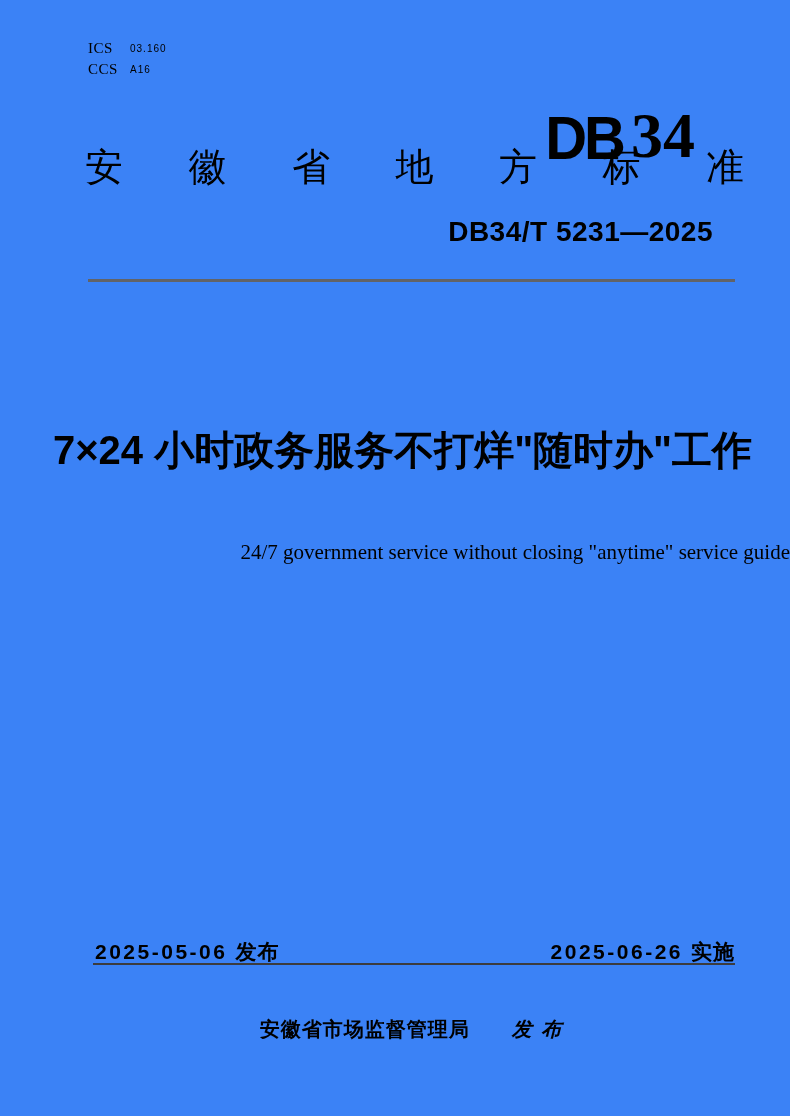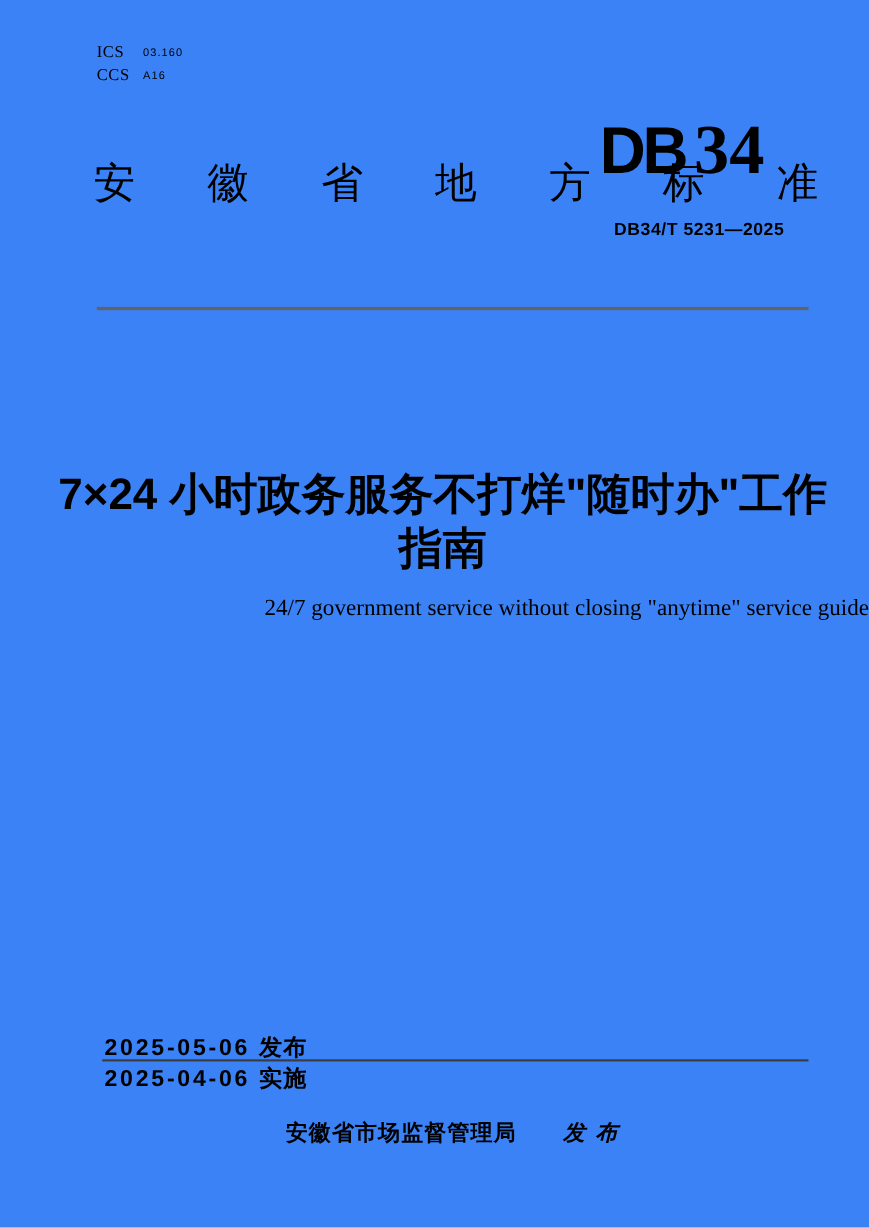--- a/index.html
+++ b/index.html
@@ -72,23 +72,23 @@
     display: flex;
     justify-content: space-between;
     font-size: 38px;
     font-weight: 400;
     line-height: 42px;
   }
 
   
   .std-code {
     position: absolute;
-    top: 201px;
+    top: 216px;
     right: 77px;
-    font-size: 16px;
+    font-size: 28px;
     font-weight: 700;
     letter-spacing: 0.5px;
     white-space: nowrap;
   }
 
   .rule-top {
     position: absolute;
     left: 88px;
     right: 55px;
     top: 279px;
@@ -124,21 +124,20 @@
   .date-row {
     position: absolute;
     left: 95px;
     right: 55px;
     top: 938px;
     display: flex;
     justify-content: space-between;
     font-size: 21px;
     font-weight: 700;
     white-space: nowrap;
-    flex-direction: column;
   }
   .date-num { letter-spacing: 2.5px; margin-right: 8px; }
   .date-label { letter-spacing: 1px; }
 
   .rule-bottom {
     position: absolute;
     left: 93px;
     right: 55px;
     top: 963px;
     height: 2px;
@@ -192,31 +191,30 @@
     <span>标</span>
     <span>准</span>
   </div>
 
   <div class="std-code">DB34/T 5231—2025</div>
 
   <div class="rule-top"></div>
 
   <div class="title">
     <div>7×24 小时政务服务不打烊"随时办"工作</div>
-    <div>指南</div>
   </div>
 
   <div class="subtitle">24/7 government service without closing "anytime" service guide</div>
 
   <div class="date-row">
     <div>
       <span class="date-num">2025-05-06</span><span class="date-label">发布</span>
     </div>
     <div>
-      <span class="date-num">2025-04-06</span><span class="date-label">实施</span>
+      <span class="date-num">2025-06-26</span><span class="date-label">实施</span>
     </div>
   </div>
 
   <div class="rule-bottom"></div>
 
   <div class="publisher-row">
     <span class="publisher-name">安徽省市场监督管理局</span>
     <span class="publish-action">发 布</span>
   </div>
 

